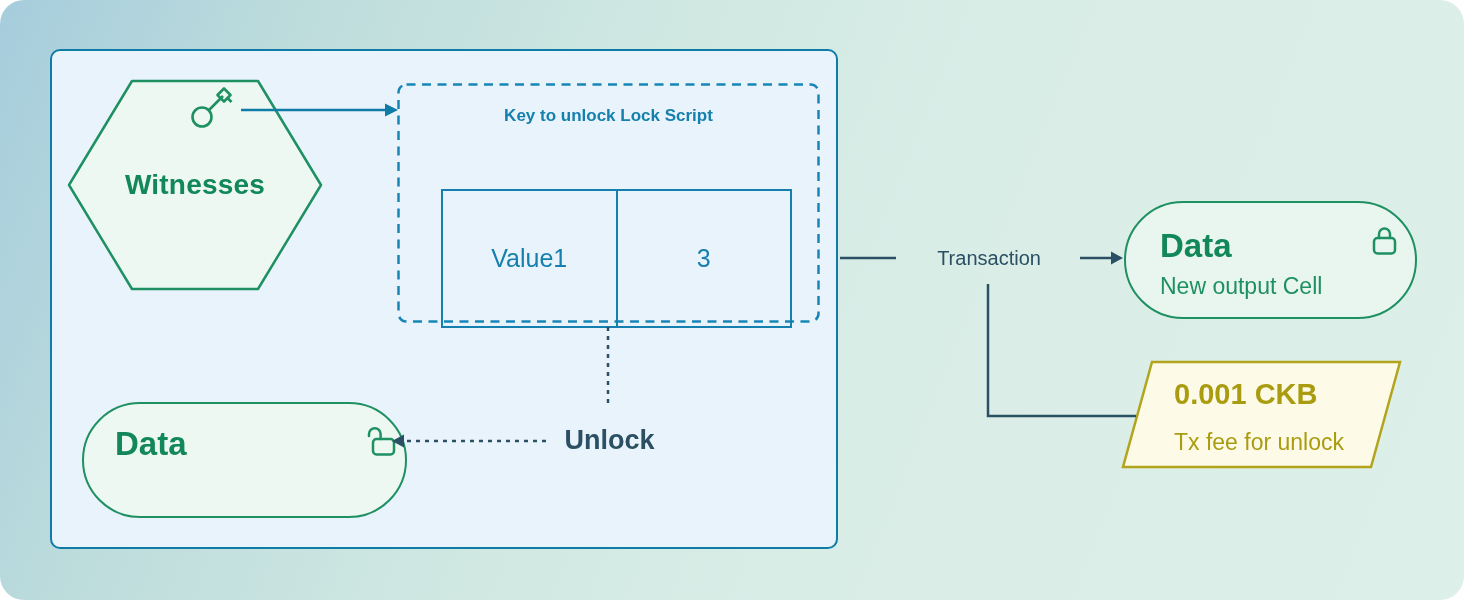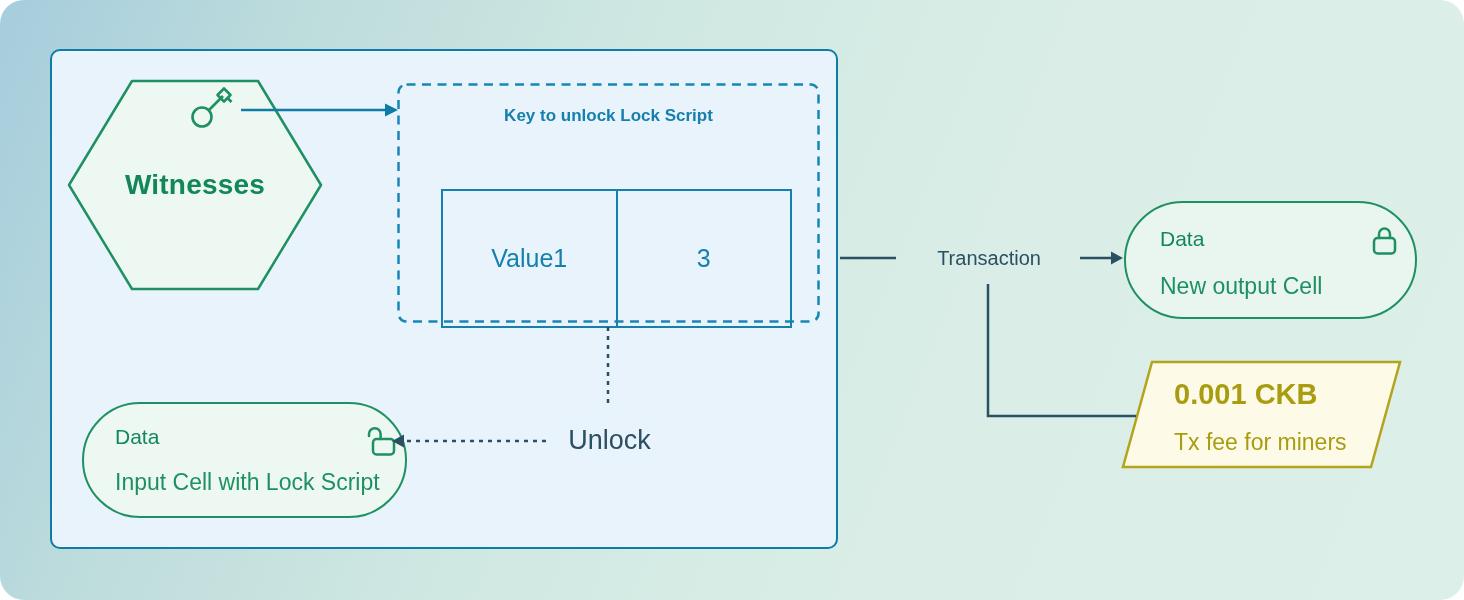--- a/index.html
+++ b/index.html
@@ -37,29 +37,29 @@
     position:absolute; left:44px; top:78px; width:351px; height:139px;
     border-collapse:collapse; table-layout:fixed;margin-top:28px;
   }
   .key-table td {
     border:2.5px solid #1580ad; color:#1580ad; font-size:25px;
     text-align:center; vertical-align:middle; height:69px; background:transparent;
   }
 
   
   .unlock-label { left:552px; top:425px; width:115px; text-align:center;
-    color:#2b4f63; font-size:27px; }
+    color:#2b4f63; font-size:27px;font-weight:bold; }
 
   
   .pill {
     border:2.5px solid #1e9061; background:#edf8f2;
   }
   .input-pill { left:82px; top:402px; width:325px; height:116px; border-radius:58px; }
   .output-pill { left:1124px; top:201px; width:293px; height:118px; border-radius:59px; background:#e9f6f0; }
-  .pill-title { position:absolute; font-size:21px; font-weight:normal; color:#12875a; }
+  .pill-title { position:absolute; font-size:33px; font-weight:bold; color:#12875a; }
   .pill-sub { position:absolute; font-size:23px; color:#1e9061; }
   .input-pill .pill-title { left:31px; top:21px; }
   .input-pill .pill-sub { left:31px; top:65px; }
   .output-pill .pill-title { left:34px; top:24px; }
   .output-pill .pill-sub { left:34px; top:70px;text-align:center; }
   .lock-icon { position:absolute; }
   .input-pill .lock-icon { left:281px; top:18px; }
   .output-pill .lock-icon { left:243px; top:21px; }
 
   
@@ -108,21 +108,20 @@
           <td>3</td>
         </tr>
       </tbody>
     </table>
   </div>
 
   <div class="abs unlock-label">Unlock</div>
 
   <div class="abs pill input-pill">
     <div class="pill-title">Data</div>
-    <div class="pill-sub">Input Cell with Lock Script</div>
     <svg class="lock-icon" width="32" height="36" viewBox="0 0 32 36">
       <g fill="none" stroke="#1e9061" stroke-width="2.5" stroke-linecap="round" stroke-linejoin="round">
         <rect x="8" y="17" width="21" height="15.5" rx="3.5"></rect>
         <path d="M4 14 v-2 a5.8 5.8 0 0 1 11.6 0 v5"></path>
       </g>
     </svg>
   </div>
 
   <div class="abs transaction-label">Transaction</div>
 
@@ -134,21 +133,21 @@
         <rect x="5" y="14" width="21" height="15.5" rx="3.5"></rect>
         <path d="M10 14 v-4 a5.5 5.5 0 0 1 11 0 v4"></path>
       </g>
     </svg>
   </div>
 
   <svg class="abs fee-shape" width="305" height="120" viewBox="0 0 305 120">
     <polygon points="42,7 290,7 261,112 13,112" fill="#fdfbe7" stroke="#b2a41d" stroke-width="2.5"></polygon>
   </svg>
   <div class="abs fee-title">0.001 CKB</div>
-  <div class="abs fee-sub">Tx fee for miners</div>
+  <div class="abs fee-sub">Tx fee for unlock</div>
 
   <svg class="connector-layer" width="1464" height="600" viewBox="0 0 1464 600">
 
     <g>
       <line x1="241" y1="110" x2="386" y2="110" stroke="#0e7ca7" stroke-width="2.5"></line>
       <polygon points="385,103.5 398,110 385,116.5" fill="#0e7ca7"></polygon>
     </g>
 
     <line x1="608" y1="327" x2="608" y2="408" stroke="#2b4f63" stroke-width="2.5" stroke-dasharray="4 5"></line>
 

